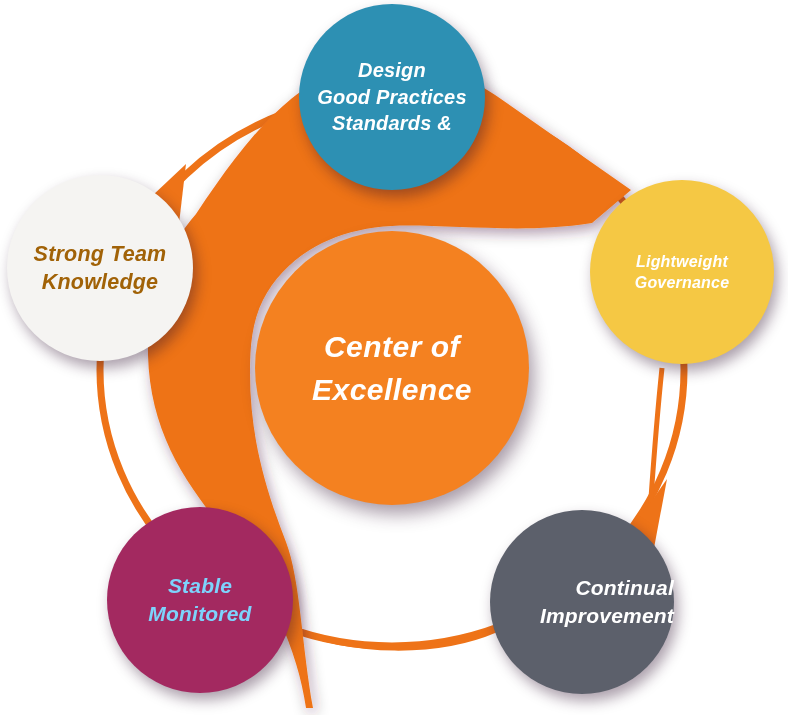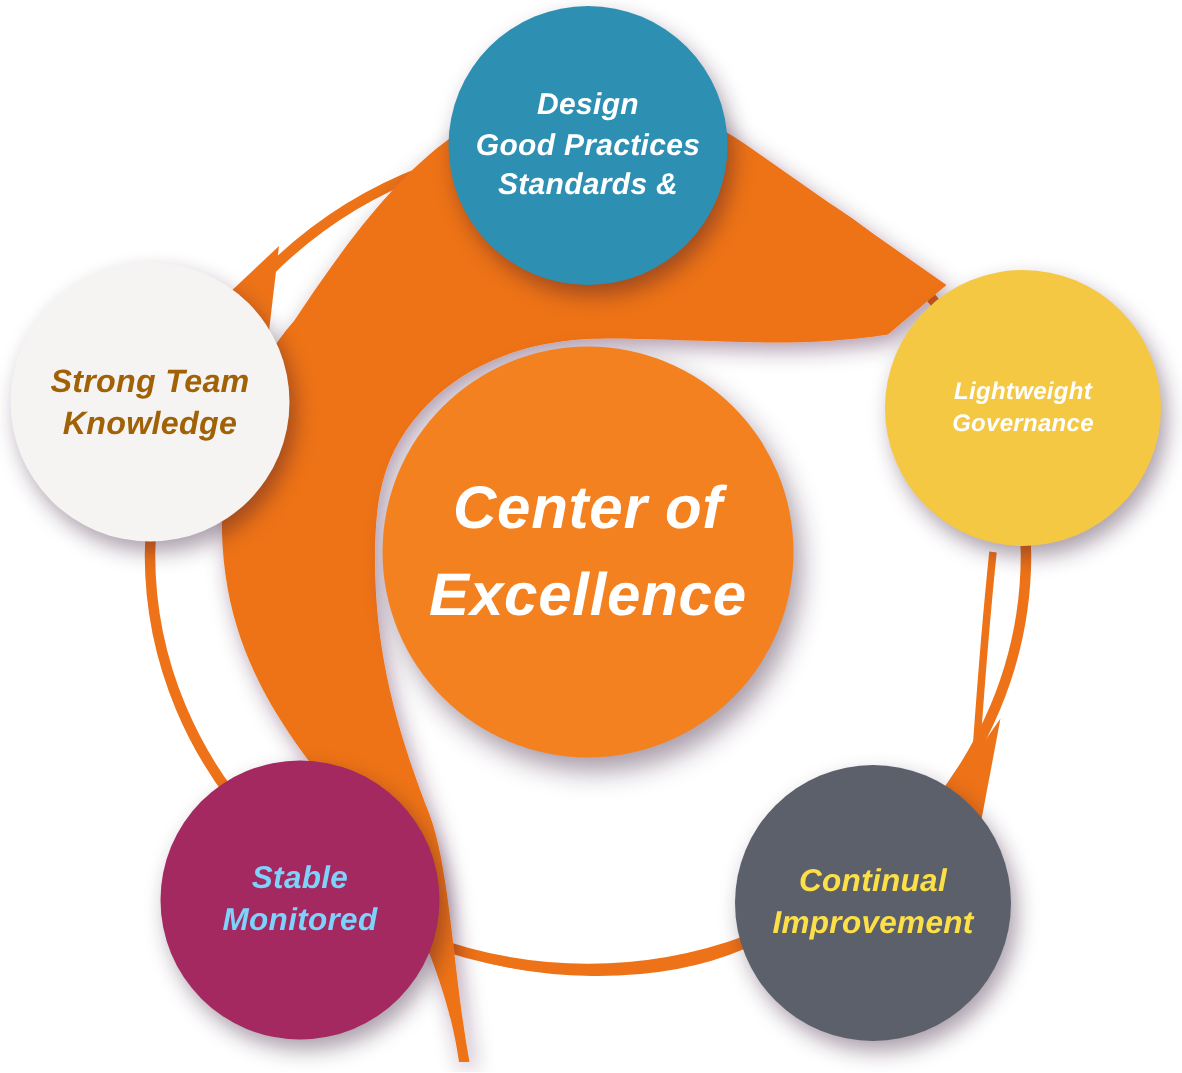--- a/index.html
+++ b/index.html
@@ -36,21 +36,21 @@
   .node span { display: block; }
   .node-satellite { line-height: 1.32; }
   .node-top         { left: 299px; top: 4px;   width: 186px; height: 186px; font-size: 20px; }
   .node-right       { left: 590px; top: 180px; width: 184px; height: 184px; font-size: 16px; }
   .node-bottomright { left: 490px; top: 510px; width: 184px; height: 184px; font-size: 21px; }
   .node-bottomleft  { left: 107px; top: 507px; width: 186px; height: 186px; font-size: 21px; }
   .node-left        { left: 7px;   top: 175px; width: 186px; height: 186px; font-size: 21.5px; }
   .node-center {
     left: 255px; top: 231px;
     width: 274px; height: 274px;
-    font-size: 40px;
+    font-size: 30px;
     font-weight: 700;
     line-height: 1.45;
     letter-spacing: 0.5px;
     box-shadow: 5px 9px 18px rgba(45, 15, 45, 0.42);
   }
 </style>
 </head>
 <body>
 
 <div class="stage">
@@ -98,21 +98,21 @@
     <span>Design</span>
     <span>Good Practices</span>
     <span>Standards &amp;</span>
   </div>
 
   <div class="node node-satellite node-right" style="background: rgb(245, 200, 68); color: rgb(255, 255, 255);">
     <span>Lightweight</span>
     <span>Governance</span>
   </div>
 
-  <div class="node node-satellite node-bottomright" style="background: rgb(92, 96, 107); color: #fde047;">
+  <div class="node node-satellite node-bottomright" style="background: rgb(92, 96, 107); color: #ffffff; align-items: flex-end;">
     <span>Continual</span>
     <span>Improvement</span>
   </div>
 
   <div class="node node-satellite node-bottomleft" style="background: rgb(163, 41, 96); color: #7dd3fc;">
     <span>Stable</span>
     <span>Monitored</span>
   </div>
 
   <div class="node node-satellite node-left" style="background: rgb(245, 244, 242); color: #a16207;">

